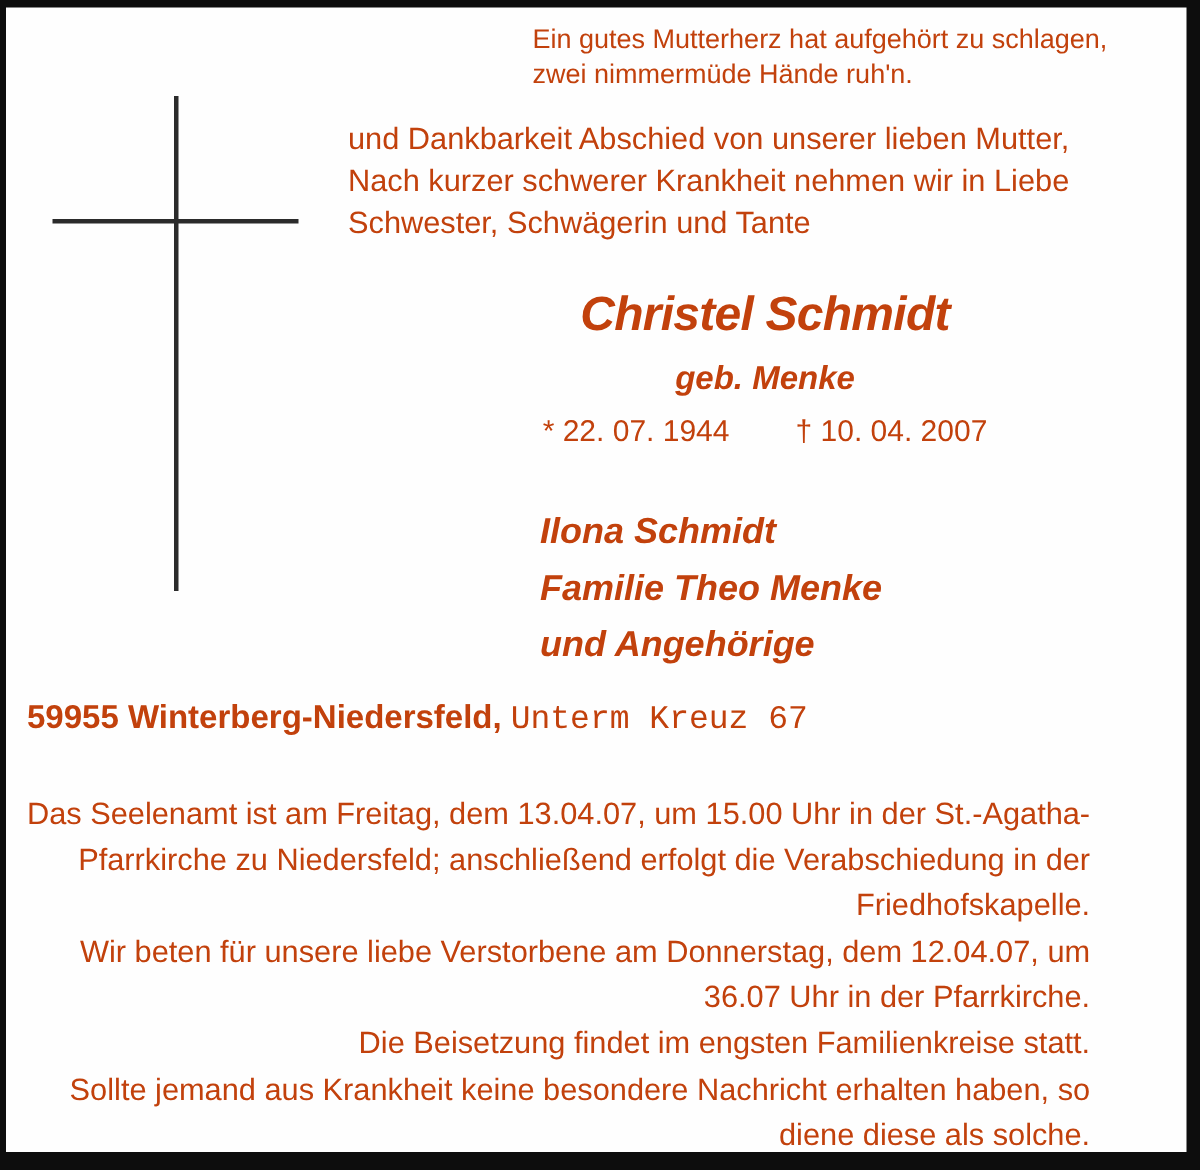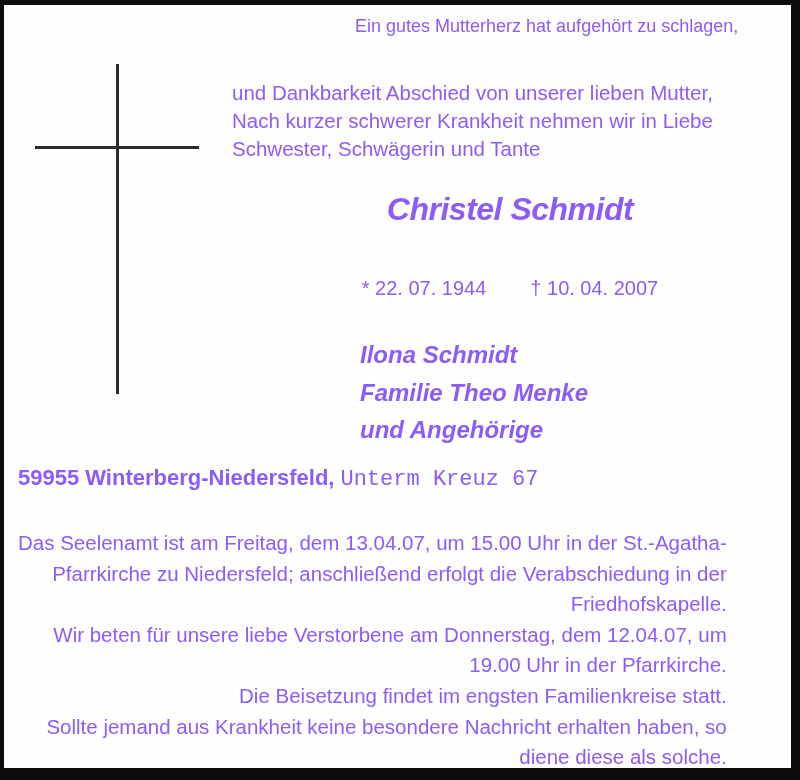--- a/index.html
+++ b/index.html
@@ -12,21 +12,21 @@
     width: 800px;
     height: 780px;
     box-sizing: border-box;
     background: #fefefe;
     border-top: 5px solid #0d0d0d;
     border-left: 4px solid #0d0d0d;
     border-right: 9px solid #0d0d0d;
     border-bottom: 12px solid #0d0d0d;
     overflow: hidden;
     font-family: "Liberation Sans", "DejaVu Sans", sans-serif;
-    color: #8b5cf6;
+    color: #c2410c;
   }
   
   .cross-v {
     position: absolute;
     left: 112px;
     top: 59px;
     width: 3px;
     height: 330px;
     background: #2b2b2b;
   }
@@ -126,30 +126,32 @@
 
 <div class="sheet">
 
   <div>
     <span class="cross-v"></span>
     <span class="cross-h"></span>
   </div>
 
   <div class="epigraph">
     <div>Ein gutes Mutterherz hat aufgehört zu schlagen,</div>
+    <div>zwei nimmermüde Hände ruh'n.</div>
   </div>
 
   <div class="intro">
     <div>und Dankbarkeit Abschied von unserer lieben Mutter,</div>
     <div>Nach kurzer schwerer Krankheit nehmen wir in Liebe</div>
     <div>Schwester, Schwägerin und Tante</div>
   </div>
 
   <div class="name-wrap">
     <div class="deceased-name">Christel Schmidt</div>
+    <div class="maiden-name">geb. Menke</div>
   </div>
 
   <div class="dates">
     <span>* 22. 07. 1944</span>
     <span>† 10. 04. 2007</span>
   </div>
 
   <div class="mourners">
     <div>Ilona Schmidt</div>
     <div>Familie Theo Menke</div>
@@ -158,19 +160,19 @@
 
   <div class="address">
     <span class="city">59955 Winterberg-Niedersfeld,</span><span class="street">Unterm Kreuz 67</span>
   </div>
 
   <div class="details">
     <div>Das Seelenamt ist am Freitag, dem 13.04.07, um 15.00 Uhr in der St.-Agatha-</div>
     <div>Pfarrkirche zu Niedersfeld; anschließend erfolgt die Verabschiedung in der</div>
     <div>Friedhofskapelle.</div>
     <div>Wir beten für unsere liebe Verstorbene am Donnerstag, dem 12.04.07, um</div>
-    <div>19.00 Uhr in der Pfarrkirche.</div>
+    <div>36.07 Uhr in der Pfarrkirche.</div>
     <div>Die Beisetzung findet im engsten Familienkreise statt.</div>
     <div>Sollte jemand aus Krankheit keine besondere Nachricht erhalten haben, so</div>
     <div>diene diese als solche.</div>
   </div>
 
 </div>
 
 </body></html>

